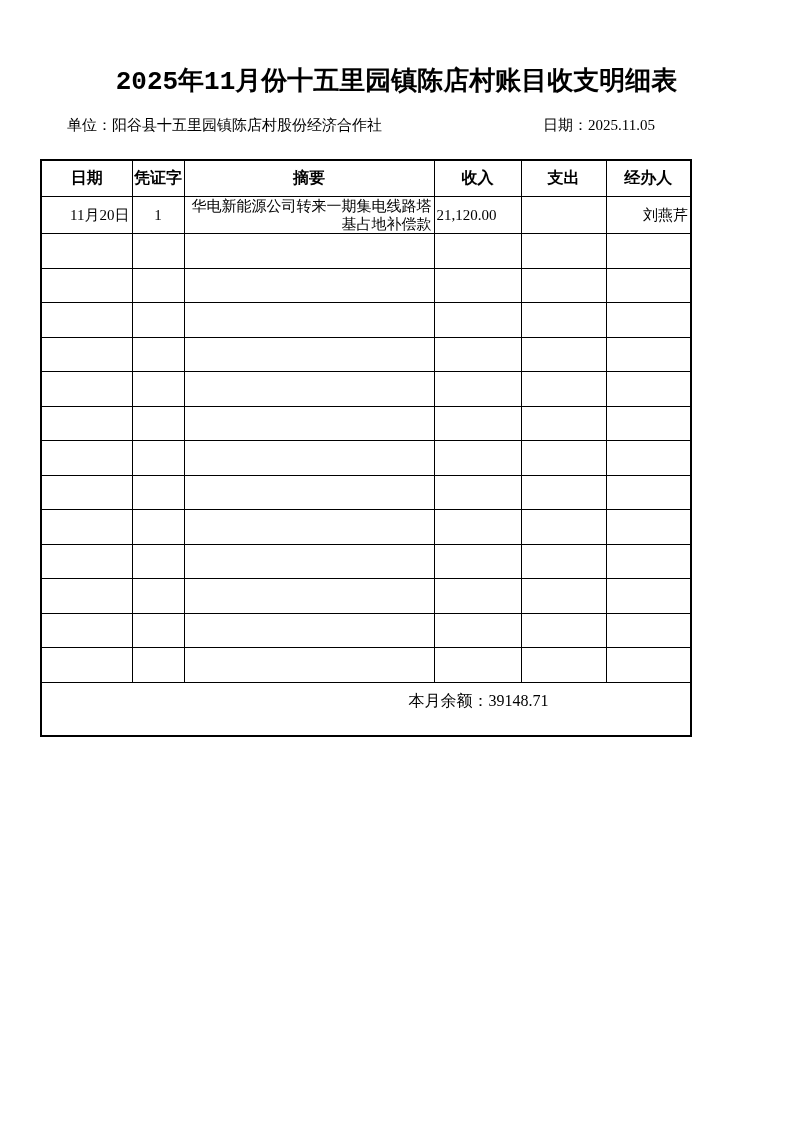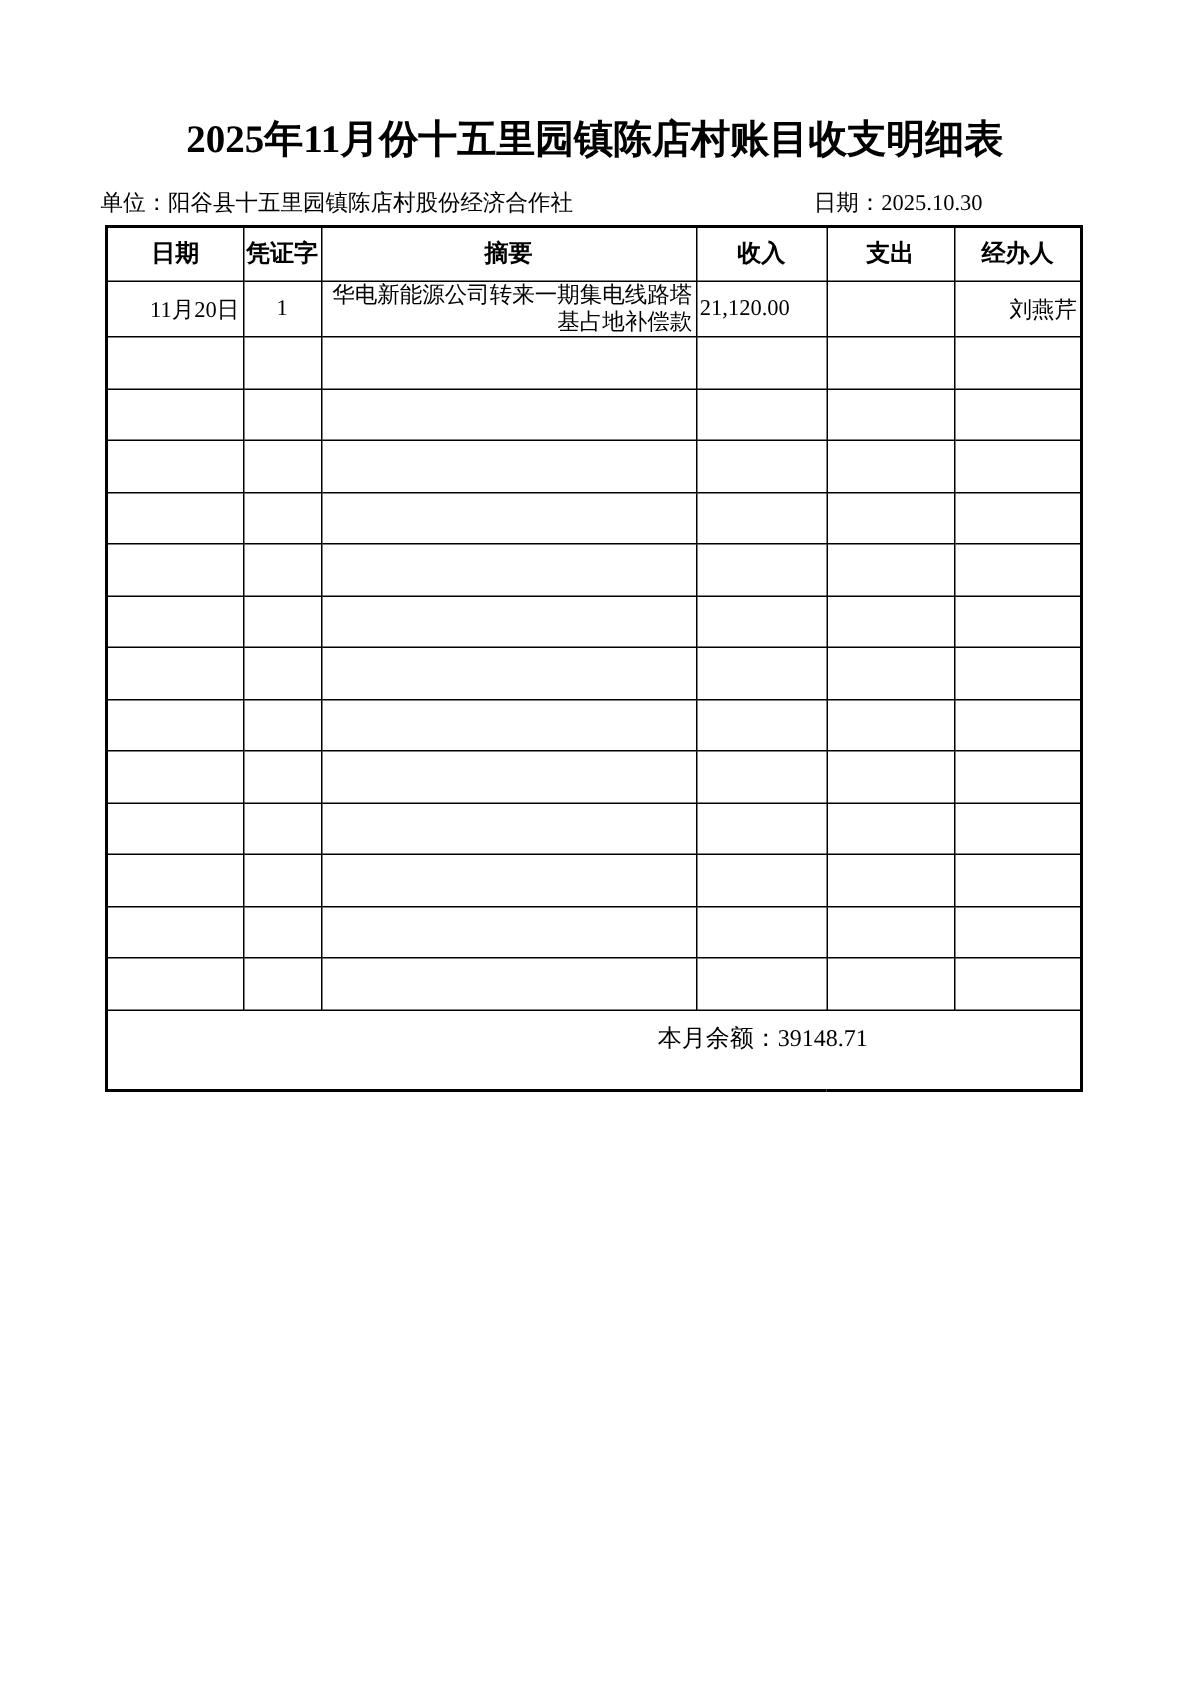--- a/index.html
+++ b/index.html
@@ -6,39 +6,40 @@
   .page {
     position: relative;
     width: 793px;
     height: 1122px;
     background: #ffffff;
     color: #000000;
     font-family: "Liberation Serif", "DejaVu Serif", serif;
     overflow: hidden;
   }
   .title {
-    margin: 16px;
+    margin: 5px;
     padding-top: 60px;
     text-align: center;
     font-size: 26px;
     font-weight: bold;
     line-height: 34px;
+    font-family: Liberation Mono, monospace;
   }
   .info-row {
     display: flex;
     justify-content: space-between;
-    margin: 16px 138px 4px 67px;
+    margin: 16px 138px 24px 67px;
     font-size: 15px;
     line-height: 20px;
     gap: 17px;
   }
   table.ledger {
     border-collapse: collapse;
     table-layout: fixed;
-    margin-left: 70px;
+    margin-left: 40px;
     width: 650px;
     border: 2px solid #000000;
   }
   th, td {
     border: 1.5px solid #000000;
     overflow: hidden;
     background: #ffffff;
   }
   thead th {
     height: 35px;
@@ -69,21 +70,21 @@
 </style>
 </head>
 <body>
 
 <div class="page">
 
   <h1 class="title">2025年11月份十五里园镇陈店村账目收支明细表</h1>
 
   <div class="info-row">
     <span>单位：阳谷县十五里园镇陈店村股份经济合作社</span>
-    <span>日期：2025.10.30</span>
+    <span>日期：2025.11.05</span>
   </div>
 
   <table class="ledger">
     <colgroup>
       <col style="width:91px">
       <col style="width:52px">
       <col style="width:250px">
       <col style="width:87px">
       <col style="width:85px">
       <col style="width:85px">

